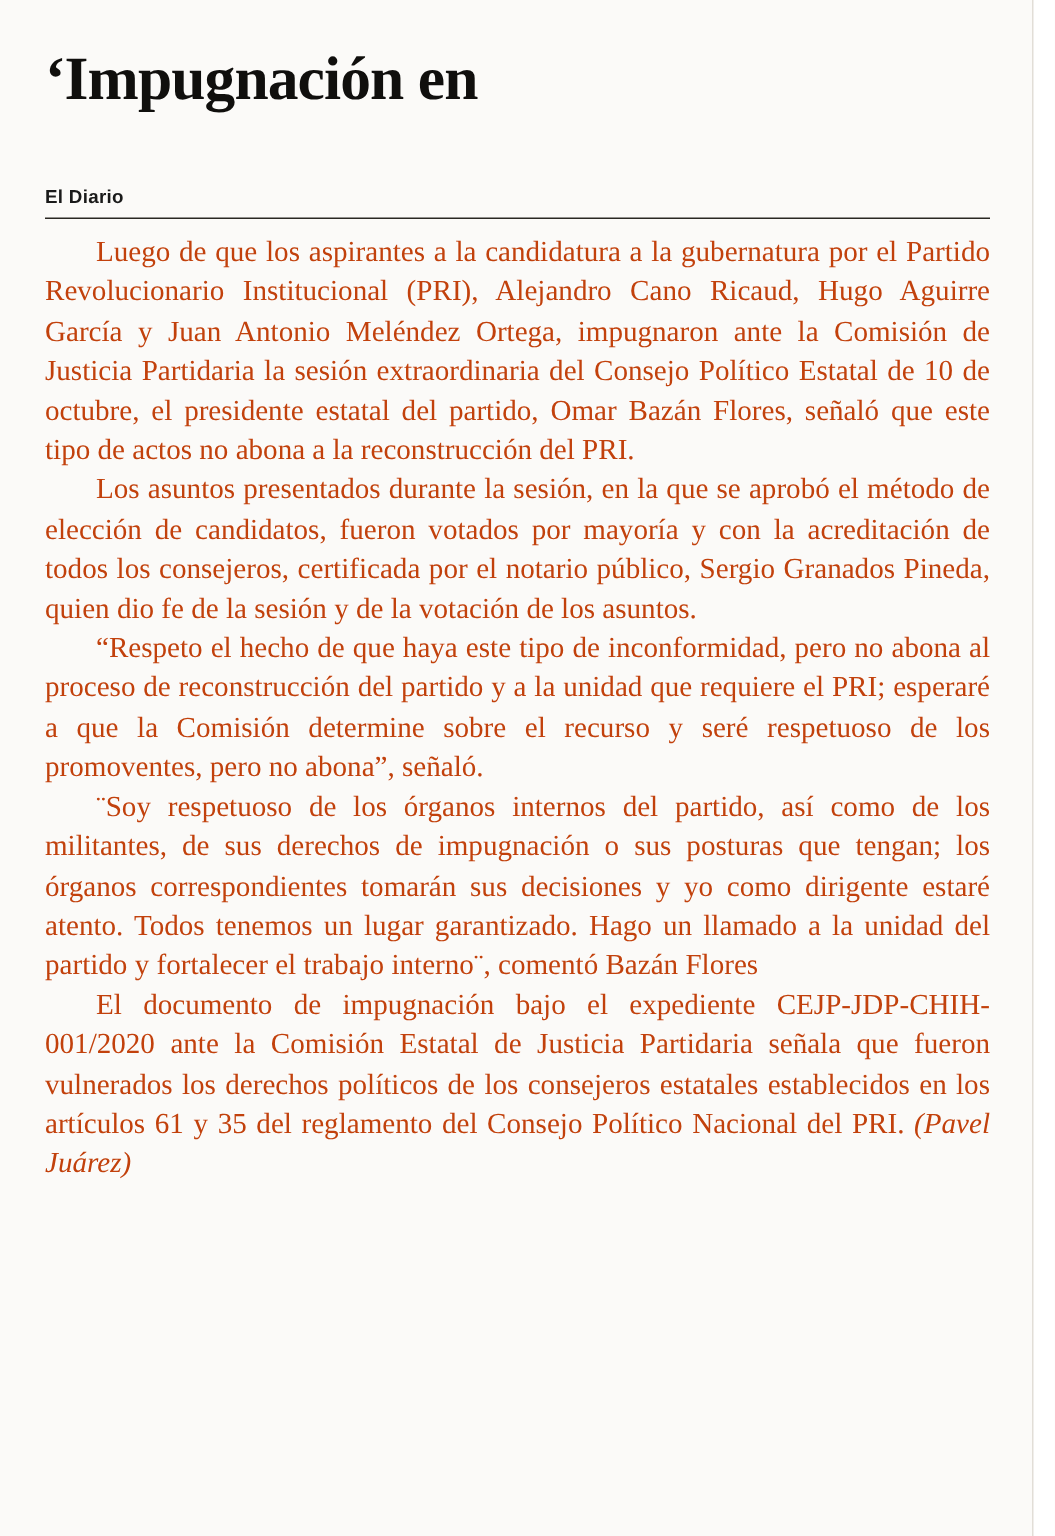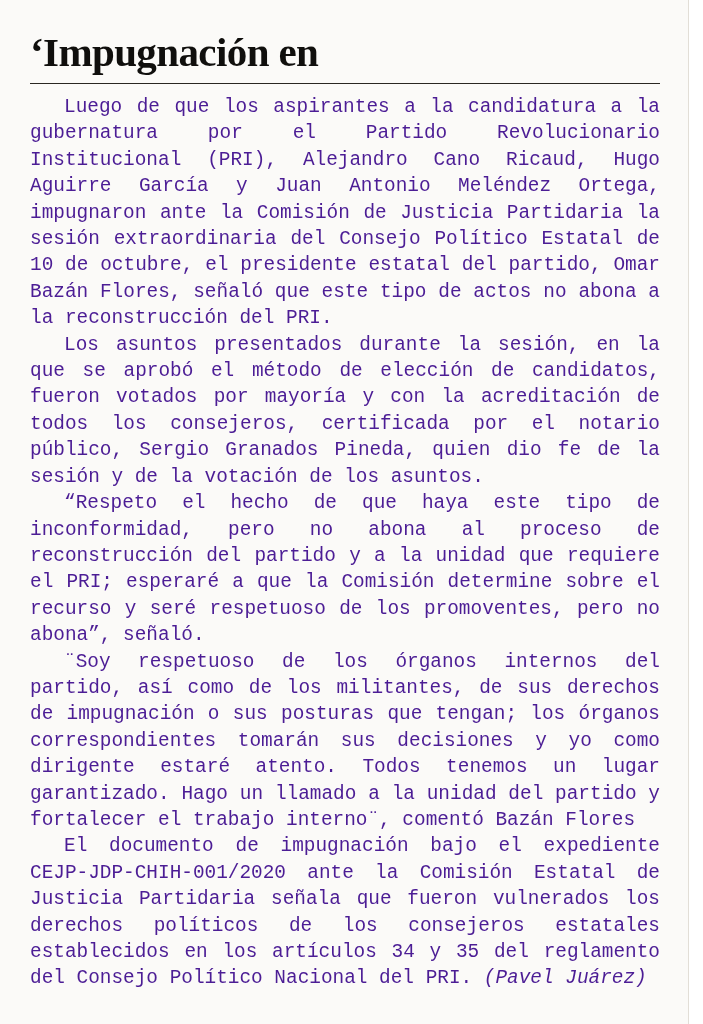--- a/index.html
+++ b/index.html
@@ -66,53 +66,54 @@
     margin-top: 7px;
     border-top: 1.6px solid #2a2722;
     width: 630px;
   }
   .article {
     margin-top: 10px;
     width: 630px;
   }
   .article p {
     margin: 0;
-    font-family: Liberation Mono, monospace;
+    font-family: Liberation Serif, serif;
     font-size: 19.4px;
     line-height: 26.4px;
     text-align: justify;
     text-indent: 34px;
-    color: #4c1d95;
+    color: #c2410c;
     -webkit-font-smoothing: antialiased;
   }
   .article p + p {
     margin-top: 0px;
   }
   .article p em {
     font-style: italic;
   }
 </style>
 </head>
 <body>
 
 <div class="page">
 
   <div class="content">
 
     <h1 class="headline">
       <span class="hl-line">‘Impugnación en</span>
     </h1>
 
+    <div class="byline">El Diario</div>
 
     <div class="rule"></div>
 
     <div class="article">
       <p>Luego de que los aspirantes a la candidatura a la gubernatura por el Partido Revolucionario Institucional (PRI), Alejandro Cano Ricaud, Hugo Aguirre García y Juan Antonio Meléndez Ortega, impugnaron ante la Comisión de Justicia Partidaria la sesión extraordinaria del Consejo Político Estatal de 10 de octubre, el presidente estatal del partido, Omar Bazán Flores, señaló que este tipo de actos no abona a la reconstrucción del PRI.</p>
       <p>Los asuntos presentados durante la sesión, en la que se aprobó el método de elección de candidatos, fueron votados por mayoría y con la acreditación de todos los consejeros, certificada por el notario público, Sergio Granados Pineda, quien dio fe de la sesión y de la votación de los asuntos.</p>
       <p>“Respeto el hecho de que haya este tipo de inconformidad, pero no abona al proceso de reconstrucción del partido y a la unidad que requiere el PRI; esperaré a que la Comisión determine sobre el recurso y seré respetuoso de los promoventes, pero no abona”, señaló.</p>
       <p>¨Soy respetuoso de los órganos internos del partido, así como de los militantes, de sus derechos de impugnación o sus posturas que tengan; los órganos correspondientes tomarán sus decisiones y yo como dirigente estaré atento. Todos tenemos un lugar garantizado. Hago un llamado a la unidad del partido y fortalecer el trabajo interno¨, comentó Bazán Flores</p>
-      <p><span>El documento de impugnación bajo el expediente CEJP-JDP-CHIH-001/2020 ante la Comisión Estatal de Justicia Partidaria señala que fueron vulnerados los derechos políticos de los consejeros estatales establecidos en los artículos 34 y 35 del reglamento del Consejo Político Nacional del PRI. </span><em>(Pavel Juárez)</em></p>
+      <p><span>El documento de impugnación bajo el expediente CEJP-JDP-CHIH-001/2020 ante la Comisión Estatal de Justicia Partidaria señala que fueron vulnerados los derechos políticos de los consejeros estatales establecidos en los artículos 61 y 35 del reglamento del Consejo Político Nacional del PRI. </span><em>(Pavel Juárez)</em></p>
     </div>
 
   </div>
 
   <div class="right-edge"></div>
 </div>
 
 </body></html>

